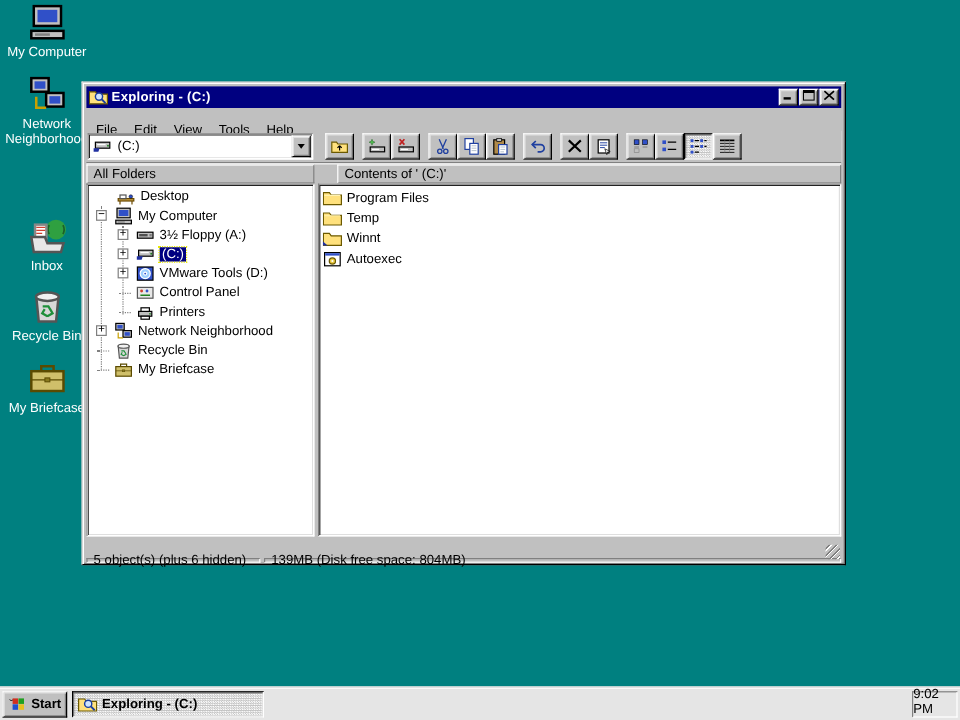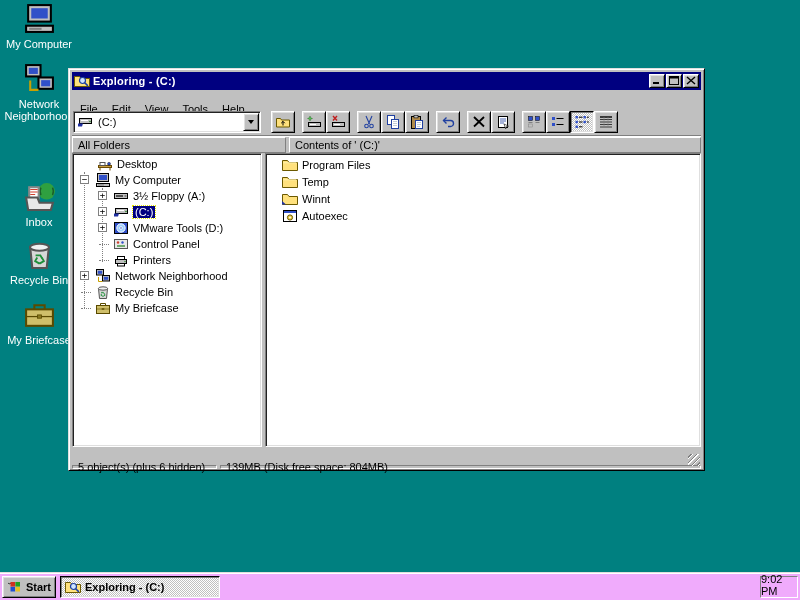--- a/index.html
+++ b/index.html
@@ -42,48 +42,48 @@
              border-bottom:1px solid #808080; box-shadow:0 1px 0 #fff; }
   .combo { width:188px; height:22px; display:flex; align-items:center; background:#fff;
            padding-left:3px; margin-right:10px; }
   .combo .v { margin-left:5px; flex:1; }
   .combo .drop { width:16px; height:18px; margin-right:1px; }
   .arrow-down { width:0; height:0; border:3px solid transparent; border-top:4px solid #000; margin-top:3px; }
   .tbgroup { display:flex; margin-right:7px; }
   .tb { width:24px; height:22px; }
   .headers { display:flex; height:17px; flex:none; padding-top:1px; }
   .hdr { padding:1px 5px; }
-  .hdr.left { width:214px; margin-right:3px; flex:none; }
+  .hdr.left { width:190px; margin-right:19px; flex:none; }
   .hdr.right { flex:1; }
   .panes { flex:1; display:flex; min-height:0; }
   .pane { overflow:hidden; }
   .pane.tree { width:190px; flex:none; position:relative; padding-top:2px; }
   .splitter { width:3px; flex:none; }
   .pane.list { flex:1; padding-top:2px; }
 
   .trow { height:16px; display:flex; align-items:center; position:relative; white-space:nowrap; }
   .trow .icon16 { margin-right:4px; flex:none; }
   .expander { position:absolute; width:9px; height:9px; background:#fff; border:1px solid #808080;
               font-family:"DejaVu Sans Mono", monospace; font-size:9px; line-height:7px;
               text-align:center; top:3px; color:#000; }
   .hstub { position:absolute; top:8px; height:0; border-top:1px dotted #808080; width:10px; }
   .vline { position:absolute; width:0; border-left:1px dotted #808080; }
   .sel { background:#000080; color:#fff; outline:1px dotted #e8e800; padding:0 2px; }
-  .lrow { height:17px; display:flex; align-items:center; padding-left:16px; white-space:nowrap; }
+  .lrow { height:17px; display:flex; align-items:center; padding-left:3px; white-space:nowrap; }
   .lrow .icon16 { margin-right:4px; flex:none; }
 
   .statusbar { height:20px; flex:none; display:flex; align-items:stretch; padding-top:18px; position:relative; }
   .scell { padding:1px 5px; display:flex; align-items:center; }
   .scell.a { width:145px; flex:none; margin-right:3px; }
   .scell.b { flex:1; }
   .grip { position:absolute; right:1px; bottom:1px; width:12px; height:12px;
           background: repeating-linear-gradient(135deg, transparent 0 2px, #808080 2px 3px, #fff 3px 4px); }
 
   
-  #taskbar { position:absolute; left:0; top:572px; width:800px; height:28px; background:#f0abfc;
+  #taskbar { position:absolute; left:0; top:572px; width:800px; height:28px; background:#e5e5e5;
              border-top:1px solid #dfdfdf; box-shadow: inset 0 1px 0 #fff; z-index:3;
              display:flex; align-items:center; padding:0 2px; }
   #start-btn { width:54px; height:22px; font-weight:bold; }
   #start-btn .icon16 { margin-right:3px; }
   .task-btn { width:160px; height:22px; margin-left:4px; justify-content:flex-start; padding-left:4px;
               font-weight:bold; overflow:hidden; white-space:nowrap; }
   .task-btn .icon16 { margin-right:4px; flex:none; }
   #tray { margin-left:auto; width:38px; height:22px; display:flex; align-items:flex-end; justify-content:center; }
 </style>
 </head>

